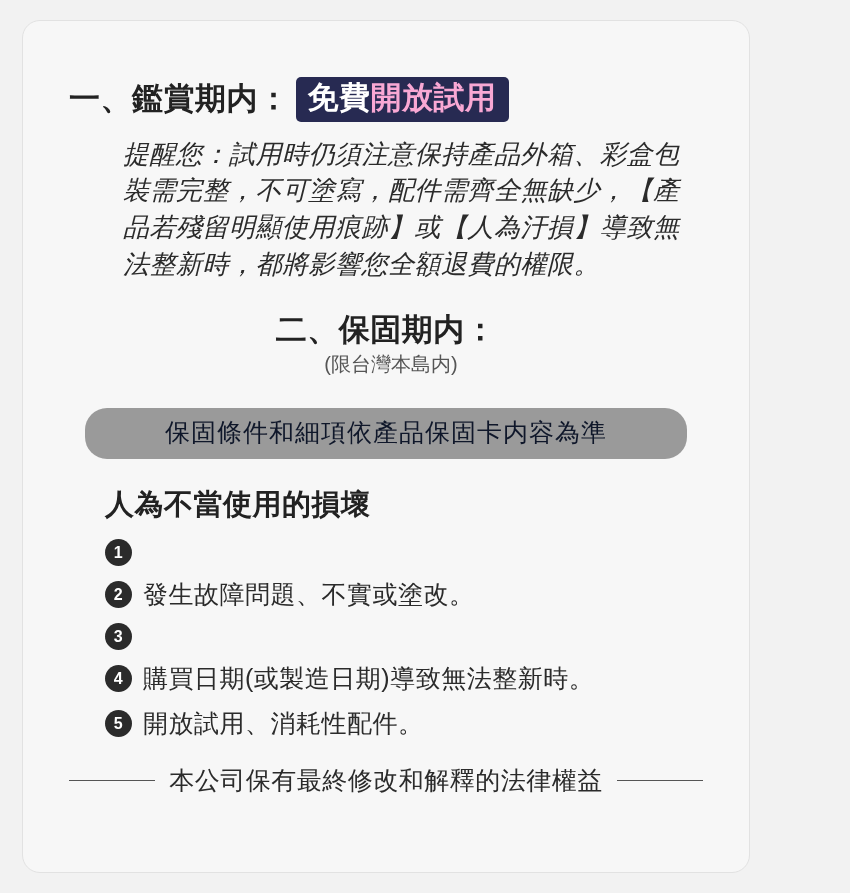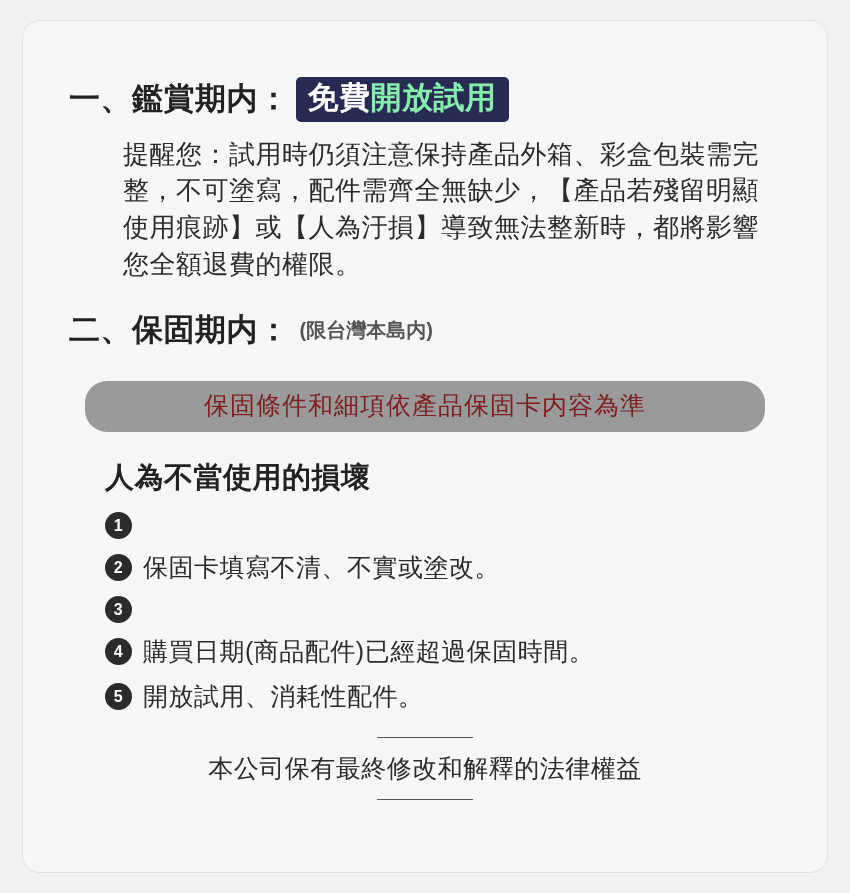--- a/index.html
+++ b/index.html
@@ -10,21 +10,21 @@
     width: 850px;
     height: 893px;
     background: #f2f2f2;
     font-family: "Liberation Sans", "DejaVu Sans", sans-serif;
     overflow: hidden;
   }
   .card {
     position: absolute;
     left: 22px;
     top: 20px;
-    width: 806px;
+    width: 728px;
     height: 853px;
     background: #f7f7f7;
     border: 1px solid #e2e2e2;
     border-radius: 18px;
     box-sizing: border-box;
     overflow: hidden;
   }
   .inner {
     position: absolute;
     left: 0;
@@ -55,47 +55,49 @@
     background: #272a52;
     color: #ffffff;
     font-size: 31px;
     font-weight: bold;
     padding: 5px 12px 7px 12px;
     border-radius: 5px;
     margin-left: 6px;
     line-height: 1.05;
   }
   .highlight .accent {
-    color: #86efac;
+    color: #f9a8d4;
   }
   .note {
     font-size: 20px;
     color: #555;
     margin-left: 10px;
-    font-weight: bold;
+    font-weight: normal;
     letter-spacing: 0;
   }
 
   
   .para {
     font-size: 26px;
     line-height: 1.42;
     color: #2b2b2b;
     margin: 14px 0 0 54px;
     letter-spacing: 0.5px;
+    font-style: italic;
   }
   .sec2 {
     margin-top: 26px;
+    flex-direction: column;
   }
 
   
   .banner {
     margin: 30px 16px 0 16px;
     background: #9a9a9a;
-    color: #7f1d1d;
+    color: #0f172a;
     border-radius: 22px;
     text-align: center;
     font-size: 25px;
     padding: 8px 0 10px 0;
     letter-spacing: 1px;
   }
 
   
   .excl-title {
     margin: 26px 0 0 36px;
@@ -131,21 +133,20 @@
     margin-right: 11px;
   }
 
   
   .footer {
     display: flex;
     align-items: center;
     justify-content: center;
     margin-top: 24px;
     gap: 14px;
-    flex-direction: column;
   }
   .rule {
     height: 1px;
     background: #555;
     width: 96px;
   }
   .footer-text {
     font-size: 25px;
     color: #2b2b2b;
     letter-spacing: 0.5px;
@@ -171,28 +172,28 @@
 
     <div class="banner">保固條件和細項依產品保固卡内容為準</div>
 
     <div class="excl-title">人為不當使用的損壞</div>
     <ul class="excl-list">
       <li>
         <span class="badge">1</span>
       </li>
       <li>
         <span class="badge">2</span>
-        <span>保固卡填寫不清、不實或塗改。</span>
+        <span>發生故障問題、不實或塗改。</span>
       </li>
       <li>
         <span class="badge">3</span>
       </li>
       <li>
         <span class="badge">4</span>
-        <span>購買日期(商品配件)已經超過保固時間。</span>
+        <span>購買日期(或製造日期)導致無法整新時。</span>
       </li>
       <li>
         <span class="badge">5</span>
         <span>開放試用、消耗性配件。</span>
       </li>
     </ul>
 
     <div class="footer">
       <span class="rule"></span>
       <span class="footer-text">本公司保有最終修改和解釋的法律權益</span>

